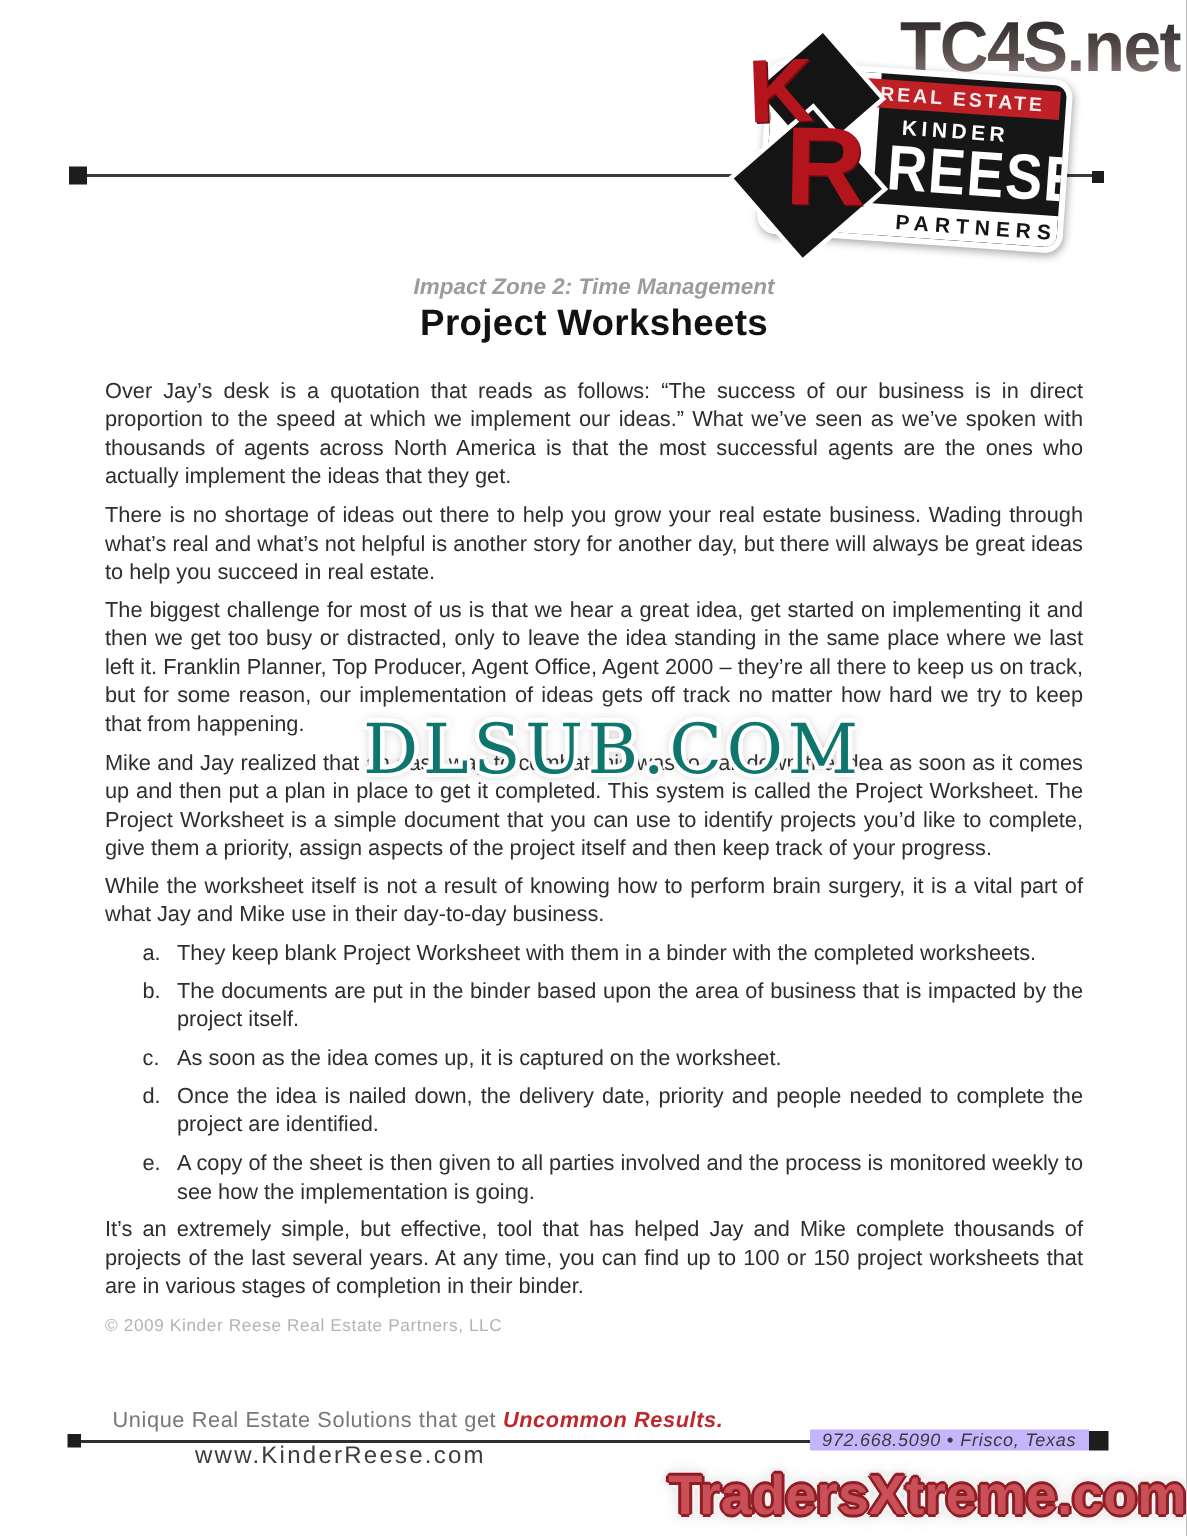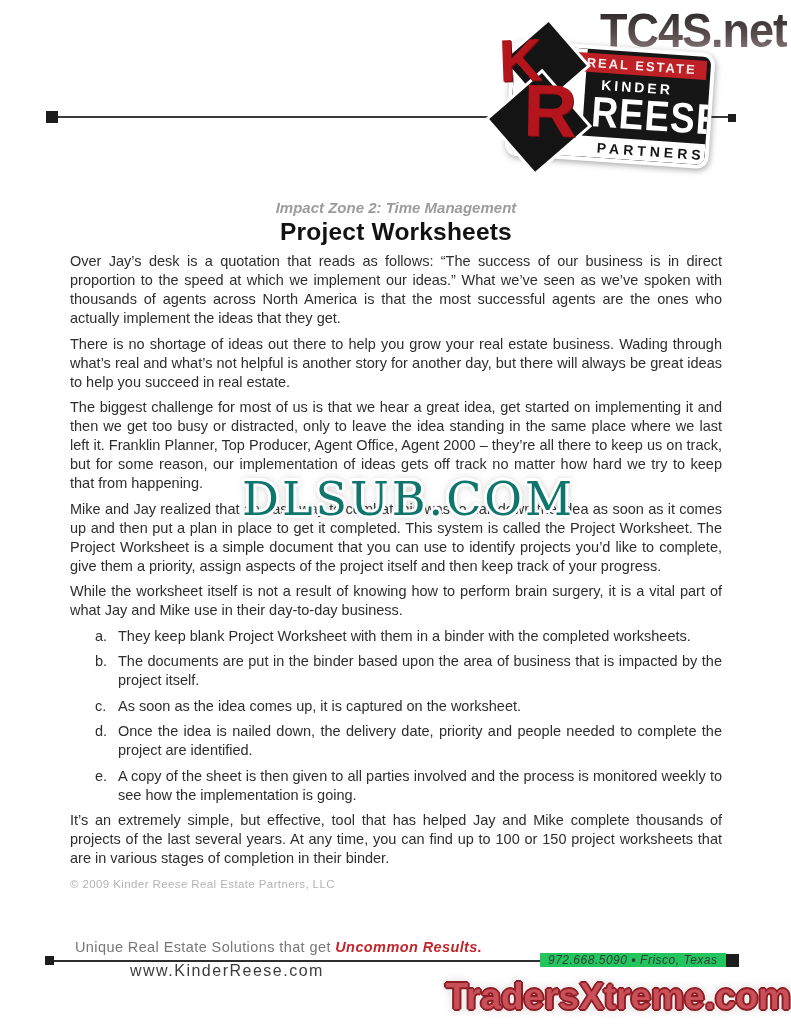--- a/index.html
+++ b/index.html
@@ -36,21 +36,21 @@
          transform:rotate(45deg);box-shadow:0 0 0 3px #fff;}
   .kr-d2{position:absolute;left:13px;top:60px;width:70px;height:70px;background:#141414;
          transform:rotate(45deg);box-shadow:0 0 0 3px #fff;}
   .kr-k{position:absolute;left:4px;top:0px;font-size:60px;font-weight:bold;color:#b4151d;
         transform:rotate(-6deg);text-shadow:1px 1px 0 #6f0c11;}
   .kr-r{position:absolute;left:32px;top:40px;font-size:74px;font-weight:bold;color:#b4151d;
         transform:rotate(-3deg);text-shadow:1px 1px 0 #6f0c11;}
 
   
   .title-block{position:absolute;left:70px;top:183px;width:652px;text-align:center;}
-  .kicker{font-size:15px;font-weight:bold;font-style:italic;color:#9c9c9c;margin-top:16px;}
+  .kicker{font-size:15px;font-weight:bold;font-style:italic;color:#9c9c9c;}
   .title{margin:2px 0 0;font-size:24.5px;font-weight:bold;color:#121212;letter-spacing:0.2px;}
 
   
   .doc-body{position:absolute;left:70px;top:252px;width:652px;font-size:14.5px;line-height:19px;
             color:#2e2e2e;text-align:justify;}
   .doc-body p{margin:0 0 6.5px;}
   .wm-wrap{position:relative;}
   .dlsub{position:absolute;left:172px;top:-10px;font-family:"DejaVu Serif",serif;font-weight:normal;
          font-size:46px;letter-spacing:3px;color:#0f766e;white-space:nowrap;
          text-shadow:
@@ -62,21 +62,21 @@
   .li-m{flex:0 0 23px;}
   .li-t{flex:1;text-align:justify;}
   .copyright{margin-top:0px;font-size:11.5px;color:#b3b3b3;letter-spacing:0.4px;}
 
   
   .tagline{position:absolute;left:75px;top:939px;font-size:14.5px;color:#777;letter-spacing:0.4px;}
   .tg-red{color:#c0272d;font-style:italic;font-weight:bold;}
   .footline{position:absolute;left:54px;top:960px;width:672px;height:2px;background:#2e2e2e;}
   .foot-sq-left{position:absolute;left:45px;top:956px;width:9px;height:9px;background:#1d1d1d;}
   .foot-sq-right{position:absolute;left:726px;top:954px;width:13px;height:13px;background:#1d1d1d;}
-  .phone{position:absolute;left:540px;top:953px;background:#22c55e;padding:0 8px;font-size:12px;
+  .phone{position:absolute;left:540px;top:953px;background:#c4b5fd;padding:0 8px;font-size:12px;
          font-style:italic;color:#3a3a3a;letter-spacing:0.5px;z-index:2;}
   .phone .sep{font-style:normal;font-weight:bold;padding:0 4px;}
   .website{position:absolute;left:130px;top:962px;width:190px;text-align:center;font-size:16px;
            letter-spacing:1.5px;color:#3c3c3c;}
   .traders{position:absolute;right:0px;top:976px;font-size:37px;font-weight:bold;color:#c94f59;
            letter-spacing:0px;white-space:nowrap;
            text-shadow:
              2px 0 0 #8f1d24,-2px 0 0 #8f1d24,0 2px 0 #8f1d24,0 -2px 0 #8f1d24,
              1px 1px 0 #8f1d24,-1px 1px 0 #8f1d24,1px -1px 0 #8f1d24,-1px -1px 0 #8f1d24,
              4px 0 0 #f2f2f2,-4px 0 0 #f2f2f2,0 4px 0 #f2f2f2,0 -4px 0 #f2f2f2,

